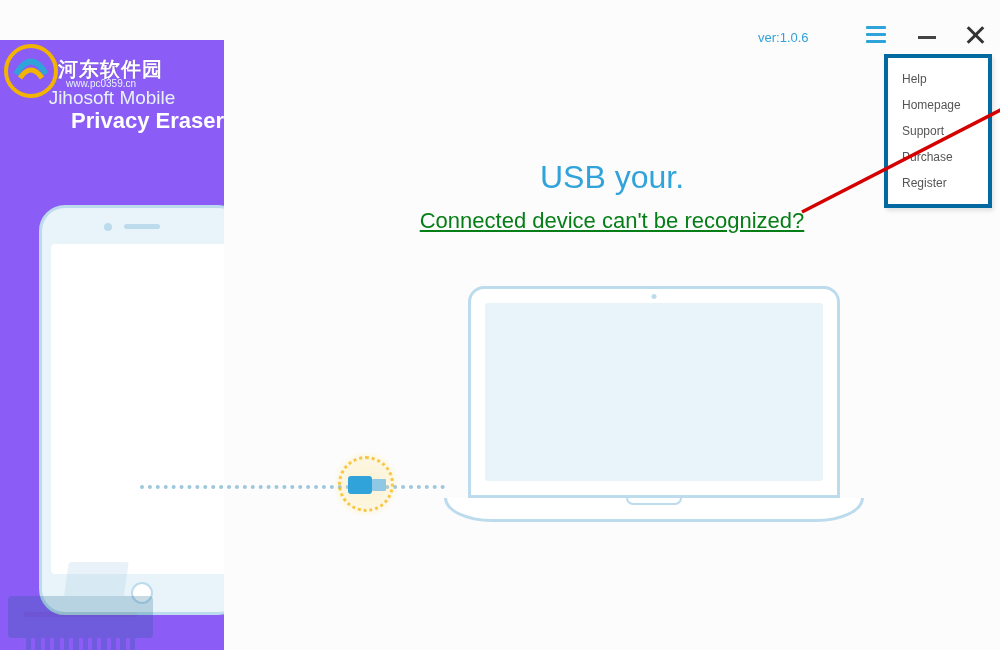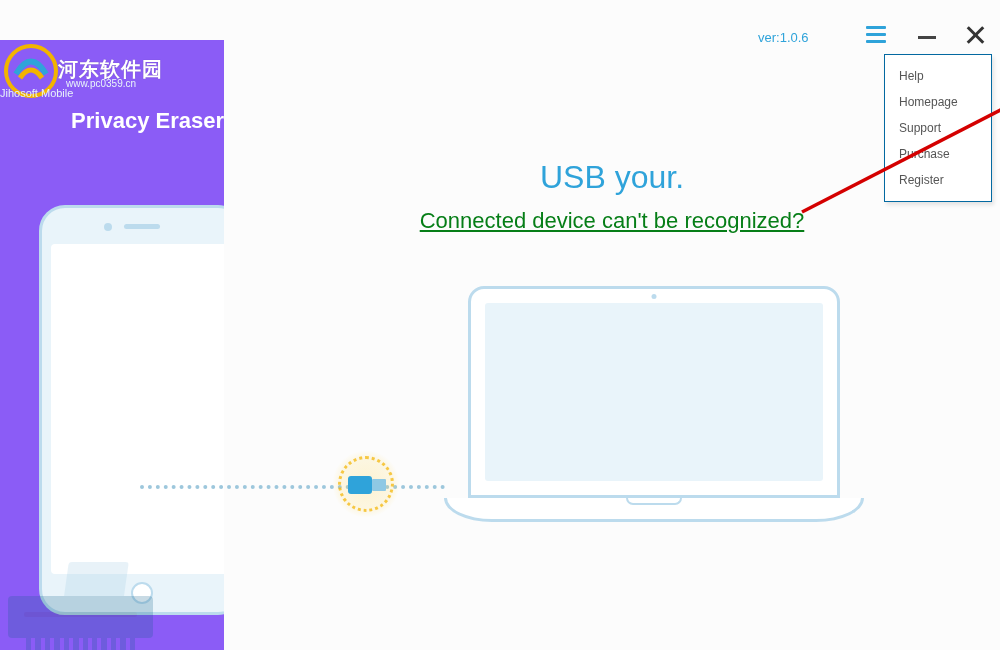--- a/index.html
+++ b/index.html
@@ -23,21 +23,22 @@
     margin-top: 40px;
   }
   .logo-wrap {
     position: absolute;
     top: 4px; left: 4px;
     width: 54px; height: 54px;
   }
   .brand-sub {
     position: absolute;
     top: 47px; left: 0; right: 0;
-    font-size: 11px;
+    text-align: center;
+    font-size: 19px;
     font-weight: 400;
     color: #e8f3f9;
   }
   .brand-main {
     position: absolute;
     top: 68px; left: 0; right: 0;
     text-align: right;
     font-size: 22px;
     font-weight: 700;
     color: #fff;
@@ -137,21 +138,21 @@
   }
   .winctl .close-btn::before{transform:rotate(45deg);}
   .winctl .close-btn::after{transform:rotate(-45deg);}
 
   
   .dropdown {
     position: absolute;
     top: 46px; right: 8px;
     width: 108px;
     background: #fff;
-    border: 1px solid #0369a1;
+    border: 4px solid #0369a1;
     box-shadow: 2px 3px 4px rgba(0,0,0,.1);
     padding: 8px 0;
   }
   .dropdown .item {
     padding: 6px 14px;
     font-size: 12px;
     color: #555;
     cursor: pointer;
   }
 

